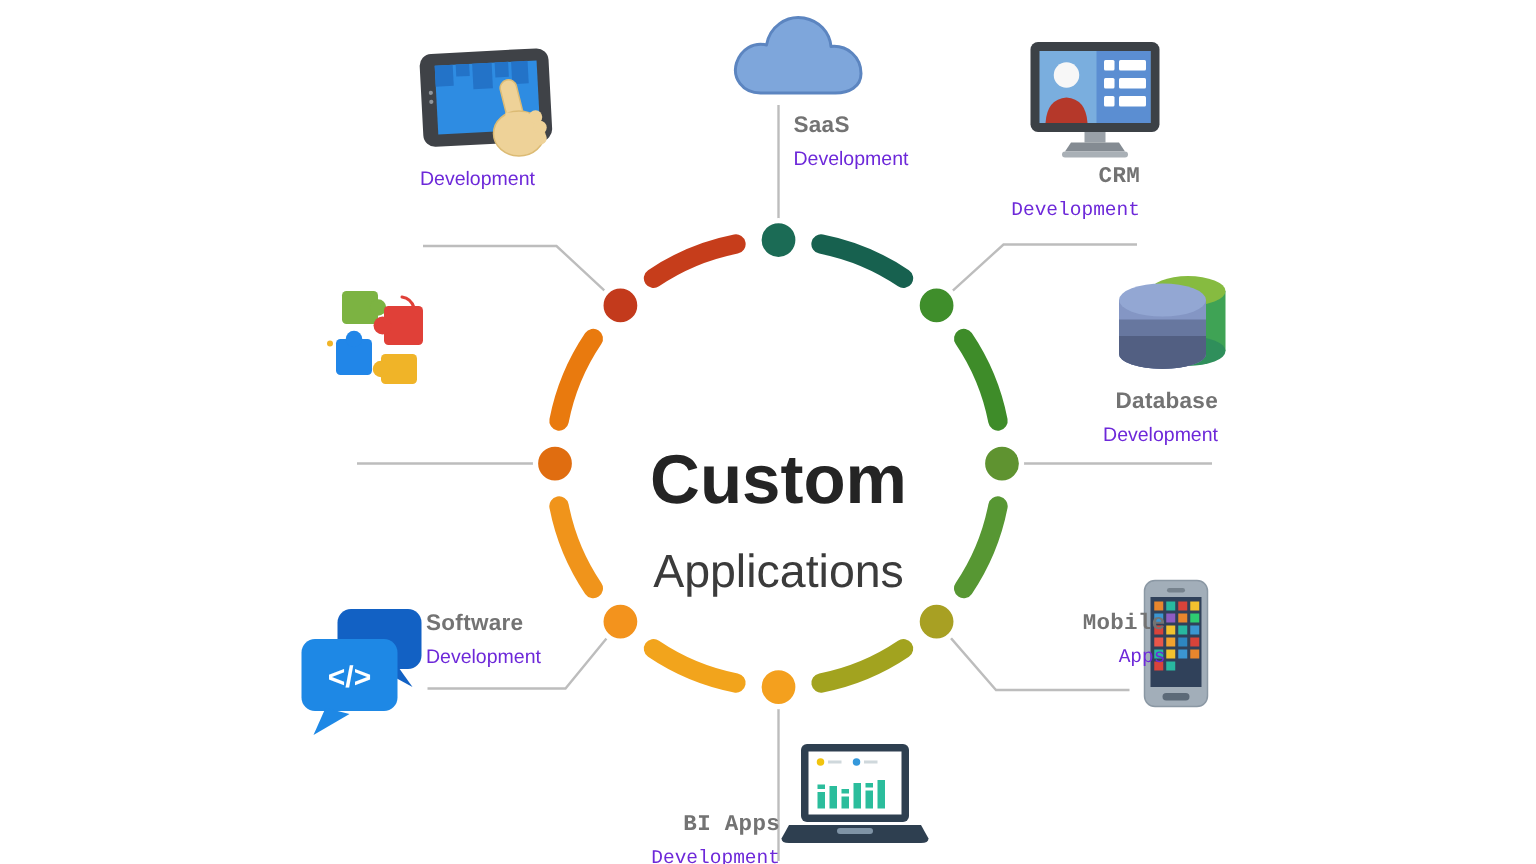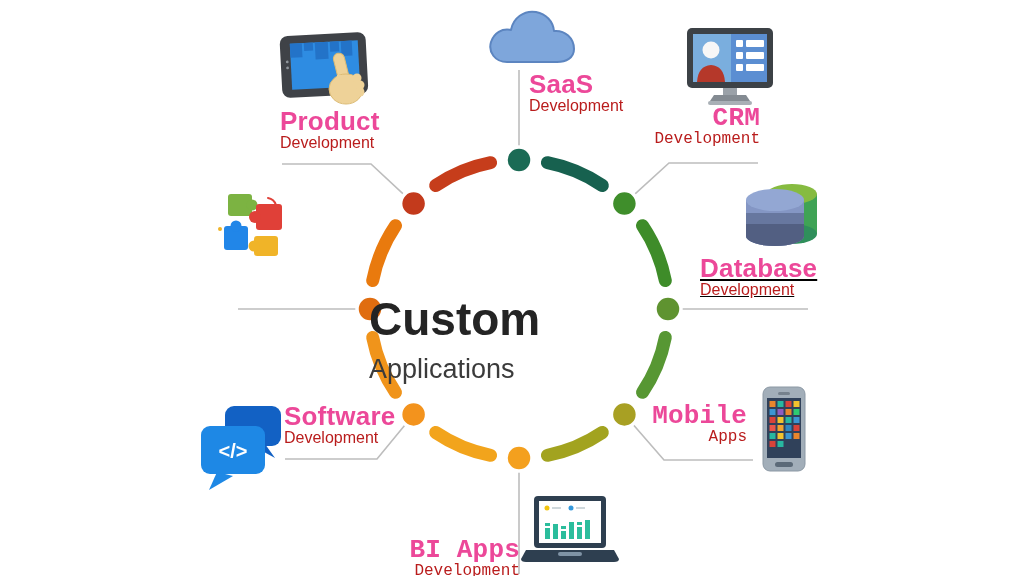--- a/index.html
+++ b/index.html
@@ -1,27 +1,27 @@
 <!DOCTYPE html>
 <html><head>
 <meta charset="utf-8">
 <style>
   html,body{margin:0;padding:0;background:#fff;}
   .stage{position:relative;width:1024px;height:576px;background:#fff;overflow:hidden;
          font-family:"Liberation Sans",sans-serif;}
   .ring-svg{position:absolute;left:0;top:0;}
   .node{position:absolute;}
   .labels{position:absolute;}
-  .lbl-b{font-weight:700;font-size:26px;line-height:24px;color:#ec4899;letter-spacing:.2px;}
-  .lbl-r{font-weight:400;font-size:16px;line-height:19px;color:#b91c1c;}
+  .lbl-b{font-weight:700;font-size:15px;line-height:24px;color:#737373;letter-spacing:.2px;}
+  .lbl-r{font-weight:400;font-size:13px;line-height:19px;color:#6d28d9;}
   .icon{position:absolute;}
-  .center-title{position:absolute;left:369px;top:294px;width:300px;}
+  .center-title{position:absolute;left:369px;top:294px;width:300px;text-align:center;}
   .center-title .t1{font-weight:700;font-size:46px;line-height:50px;color:#242424;}
-  .center-title .t2{font-weight:400;font-size:27px;line-height:38px;color:#3b3b3b;margin-top:6px;}
-  .ta-r{text-align:right;font-family:Liberation Mono, monospace;} .ta-c{text-align:left;text-decoration:underline;}
+  .center-title .t2{font-weight:400;font-size:31px;line-height:38px;color:#3b3b3b;margin-top:18px;}
+  .ta-r{text-align:right;font-family:Liberation Mono, monospace;} .ta-c{text-align:right;}
 </style>
 </head>
 <body>
 
 <div class="stage">
 
   <svg class="ring-svg" width="1024" height="576" viewBox="0 0 1024 576">
     <g>
         <polyline points="282,164 371,164 413.6,203.6" fill="none" stroke="#bdbdbd" stroke-width="1.6"></polyline>
         <polyline points="519,70 519,160" fill="none" stroke="#bdbdbd" stroke-width="1.6"></polyline>
@@ -79,21 +79,20 @@
           <rect x="60" y="27" width="11" height="31" rx="5.5" fill="#eed298" stroke="#dcbb74" stroke-width="1" transform="rotate(-14 65 43)"></rect>
           <ellipse cx="70" cy="63" rx="17" ry="15" fill="#eed298" stroke="#dcbb74" stroke-width="1"></ellipse>
           <rect x="61" y="49" width="15" height="13" fill="#eed298"></rect>
           <circle cx="81" cy="52" r="4.5" fill="#eed298"></circle>
             <circle cx="84" cy="59" r="4.5" fill="#eed298"></circle>
             <circle cx="84" cy="66" r="4.5" fill="#eed298"></circle>
         </g>
       </svg>
     </div>
     <div class="labels" style="left:280px;top:109px;width:130px;">
-      <div class="lbl-b">Product</div>
       <div class="lbl-r">Development</div>
     </div>
   </div>
 
   <div class="node">
     <div class="icon" style="left:486px;top:5px;">
       <svg width="92" height="62" viewBox="0 0 92 62">
         <path d="M21,57 C9,57 2,47 5,37 C8,28 16,23 25,25 C27,13 38,5 50,7 C60,9 67,16 68,26 C79,25 88,33 88,44 C88,53 80,57 71,57 Z" fill="#7ea6db" stroke="#5c85c0" stroke-width="2" stroke-linejoin="round"></path>
       </svg>
     </div>
@@ -174,21 +173,21 @@
           <rect x="8.5" y="47" width="6" height="6" fill="#28b8a0"></rect>
             <rect x="16.5" y="47" width="6" height="6" fill="#f2c22e"></rect>
             <rect x="24.5" y="47" width="6" height="6" fill="#3b96d2"></rect>
             <rect x="32.5" y="47" width="6" height="6" fill="#e8862d"></rect>
           <rect x="8.5" y="55" width="6" height="6" fill="#d8433a"></rect>
             <rect x="16.5" y="55" width="6" height="6" fill="#28b8a0"></rect>
         </g>
         <rect x="14" y="76" width="18" height="5" rx="2.5" fill="#5c6a78"></rect>
       </svg>
     </div>
-    <div class="labels ta-r" style="left:634px;top:404px;width:113px;">
+    <div class="labels ta-r" style="left:664px;top:404px;width:113px;">
       <div class="lbl-b">Mobile</div>
       <div class="lbl-r">Apps</div>
     </div>
   </div>
 
   <div class="node">
     <div class="icon" style="left:520px;top:494px;">
       <svg width="100" height="72" viewBox="0 0 100 72">
         <rect x="14" y="2" width="72" height="52" rx="4" fill="#2e3f50"></rect>
         <rect x="19" y="7" width="62" height="42" fill="#ffffff"></rect>

